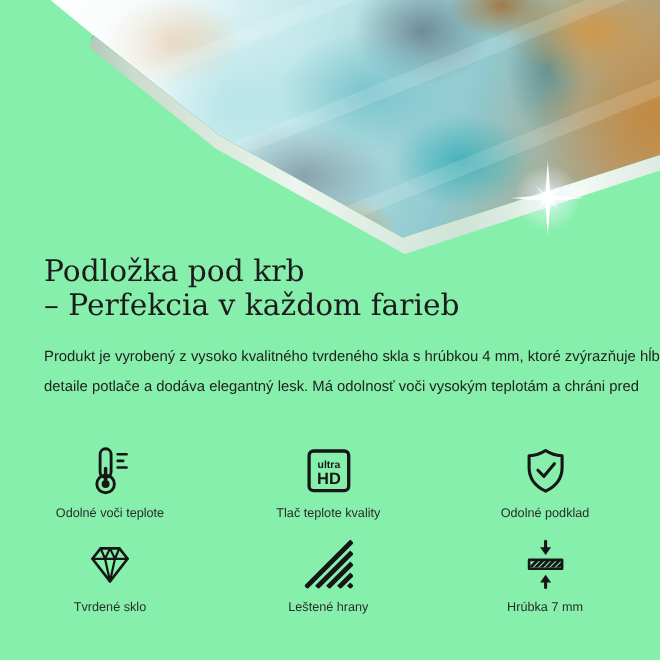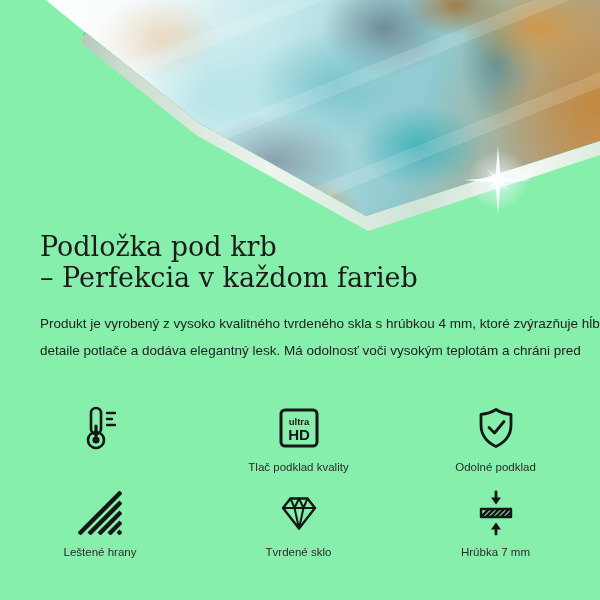--- a/index.html
+++ b/index.html
@@ -123,60 +123,61 @@
         <svg width="38" height="46" viewBox="0 0 38 46">
           <rect class="stroke" x="10" y="3" width="10" height="26" rx="5"></rect>
           <circle class="stroke" cx="15" cy="35" r="8"></circle>
           <circle class="fill" cx="15" cy="35" r="3.6"></circle>
           <line class="stroke" x1="15" y1="21" x2="15" y2="31" style="stroke-width:3.2"></line>
           <line class="stroke" x1="26" y1="8" x2="34" y2="8" style="stroke-width:2.4"></line>
           <line class="stroke" x1="26" y1="14" x2="31" y2="14" style="stroke-width:2.4"></line>
           <line class="stroke" x1="26" y1="20" x2="34" y2="20" style="stroke-width:2.4"></line>
         </svg>
       </div>
+      <div class="label">Odolné voči teplote</div>
     </div>
 
     <div class="feature">
       <div class="icon-wrap">
         <svg width="44" height="44" viewBox="0 0 44 44">
           <rect class="stroke" x="4" y="4" width="36" height="36" rx="4" style="stroke-width:3"></rect>
           <text x="22" y="19" text-anchor="middle" style="font-size:9.5px;font-weight:700">ultra</text>
           <text x="22" y="34" text-anchor="middle" style="font-size:15px;font-weight:700">HD</text>
         </svg>
       </div>
-      <div class="label">Tlač podklad kvality</div>
+      <div class="label">Tlač teplote kvality</div>
     </div>
 
     <div class="feature">
       <div class="icon-wrap">
         <svg width="44" height="44" viewBox="0 0 44 44">
           <path class="stroke" style="stroke-width:2.8" d="M22 3.5 C26.5 6.5 31.5 8 37 8.3 V19 C37 30 30.5 36.5 22 40.5 C13.5 36.5 7 30 7 19 V8.3 C12.5 8 17.5 6.5 22 3.5 Z"></path>
           <path class="stroke" style="stroke-width:2.8" d="M15 21.5 L20.5 27 L30 15.5"></path>
         </svg>
       </div>
       <div class="label">Odolné podklad</div>
     </div>
 
     <div class="feature">
       <div class="icon-wrap">
-        <svg width="44" height="44" viewBox="0 0 44 44">
-          <path class="hatch" style="stroke-width:4.4" d="M1 43 L43 1 M11 43 L43 11 M21 43 L43 21 M31 43 L43 31 M40 43 L43 40"></path>
-        </svg>
-      </div>
-      <div class="label">Leštené hrany</div>
-    </div>
-
-    <div class="feature">
-      <div class="icon-wrap">
         <svg width="46" height="42" viewBox="0 0 46 42">
           <path class="stroke" style="stroke-width:2.4" d="M7 16 L14.5 6.5 H31.5 L39 16 L23 36.5 Z"></path>
           <path class="stroke" style="stroke-width:2" d="M7 16 H39 M14.5 6.5 L18.5 16 M23 6.5 L18.5 16 M23 6.5 L27.5 16 M31.5 6.5 L27.5 16 M18.5 16 L23 36.5 M27.5 16 L23 36.5"></path>
         </svg>
       </div>
       <div class="label">Tvrdené sklo</div>
+    </div>
+
+    <div class="feature">
+      <div class="icon-wrap">
+        <svg width="44" height="44" viewBox="0 0 44 44">
+          <path class="hatch" style="stroke-width:4.4" d="M1 43 L43 1 M11 43 L43 11 M21 43 L43 21 M31 43 L43 31 M40 43 L43 40"></path>
+        </svg>
+      </div>
+      <div class="label">Leštené hrany</div>
     </div>
 
     <div class="feature">
       <div class="icon-wrap">
         <svg width="44" height="46" viewBox="0 0 44 46">
           <defs>
               <clipPath id="barclip">
                 <rect x="8" y="20" width="28" height="6"></rect>
               </clipPath>
             </defs>

